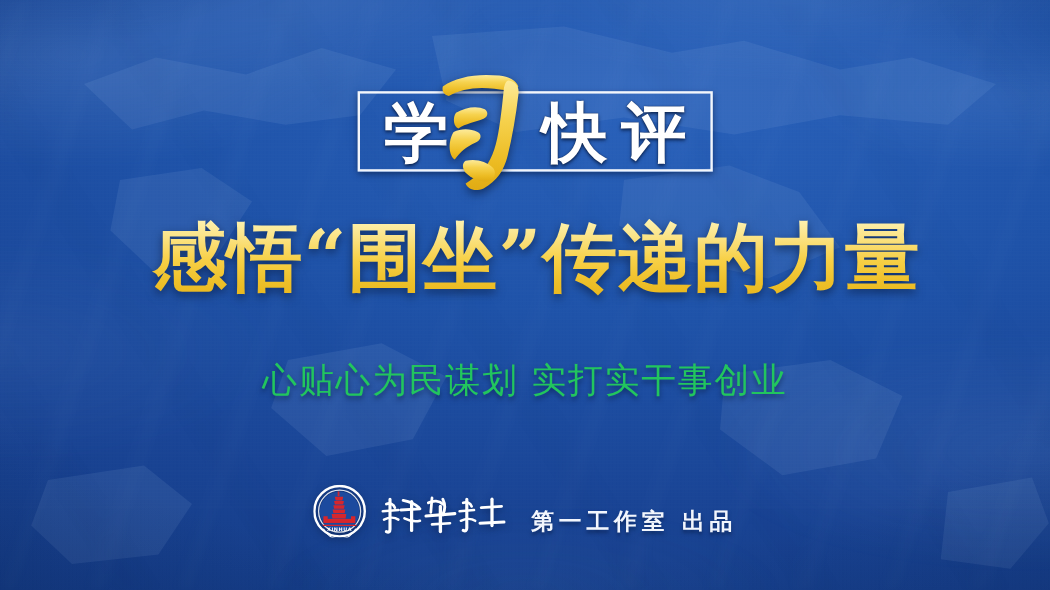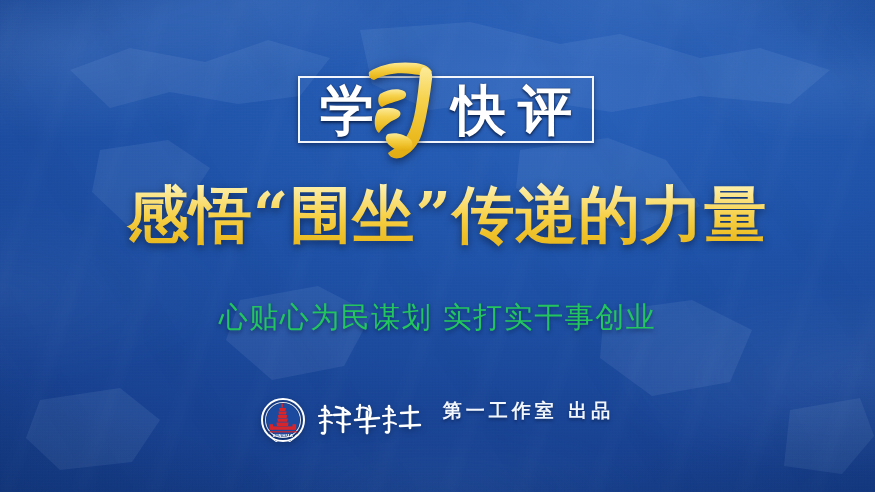--- a/index.html
+++ b/index.html
@@ -165,21 +165,21 @@
     white-space: nowrap;
   }
 
   
   .footer {
     position: absolute;
     left: 0; right: 0;
     top: 398px;
     height: 50px;
     display: flex;
-    align-items: flex-start;
+    align-items: flex-end;
     justify-content: center;
     gap: 11px;
   }
   .xinhua-logo { display: block; width: 44px; height: 44px; flex: 0 0 auto;
     filter: drop-shadow(0 2px 3px rgba(5,22,58,.5)); }
   .xinhua-word { display: block; width: 110px; height: 40px; flex: 0 0 auto;
     filter: drop-shadow(0 2px 3px rgba(5,22,58,.5)); }
   .studio-text {
     font-family: "DejaVu Serif", "Liberation Serif", serif;
     font-weight: 700;

